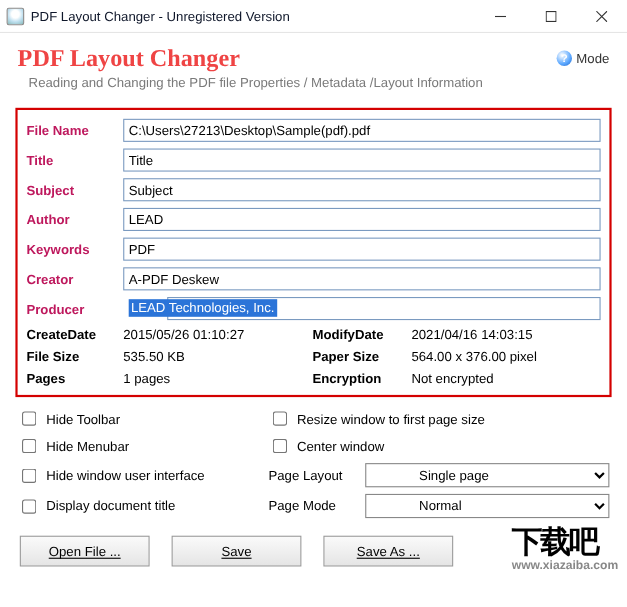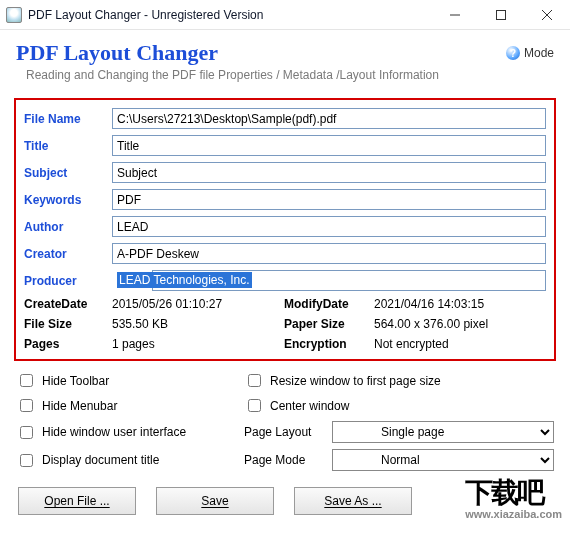--- a/index.html
+++ b/index.html
@@ -9,29 +9,29 @@
   
   .titlebar { height: 30px; background: #fff; display: flex; align-items: center; border-bottom: 1px solid #e5e5e5; }
   .titlebar .appicon { width: 16px; height: 16px; margin: 0 6px; border-radius: 2px; background: radial-gradient(circle at 50% 35%, #fff 30%, #c0e0f0 60%, #8bb 100%); border:1px solid #888; }
   .titlebar .title { flex: 1; font-size: 12px; color: #0f172a; }
   .winbtn { width: 46px; height: 30px; display: flex; align-items: center; justify-content: center; color: #333; }
   .winbtn svg { width: 10px; height: 10px; stroke: currentColor; stroke-width: 1; fill: none; }
 
   
   .header { padding: 10px 16px 6px 16px; }
   .header-row { display: flex; align-items: center; }
-  .apptitle { font-family: Georgia, 'Times New Roman', serif; font-size: 22px; font-weight: bold; color: #1d4ed8; flex: 1; }
+  .apptitle { font-family: Georgia, 'Times New Roman', serif; font-size: 22px; font-weight: bold; color: #ef4444; flex: 1; }
   .helplink { display: flex; align-items: center; gap: 4px; font-size: 12px; color: #333; }
   .helpicon { width: 14px; height: 14px; border-radius: 50%; background: radial-gradient(circle at 35% 30%, #fff, #58a6ff 60%, #2060c0); display: flex; align-items: center; justify-content: center; color: #fff; font-weight: bold; font-size: 10px; }
   .subtitle { color: #7a7a7a; font-size: 12px; margin: 2px 0 0 10px; }
 
   
   .groupbox { margin: 10px 14px 6px 14px; border: 2px solid #d40000; padding: 8px 8px 8px 8px; }
   .form-row { display: flex; align-items: center; margin-bottom: 6px; }
-  .form-row .lbl { width: 88px; font-weight: bold; font-size: 12px; color: #1d4ed8; }
+  .form-row .lbl { width: 88px; font-weight: bold; font-size: 12px; color: #be185d; }
   .form-row .inpwrap { flex: 1; }
   .form-row input[type=text] { width: 100%; height: 21px; border: 1px solid #7a9ac0; font-size: 12px; padding: 2px 4px; outline: none; }
   .sel-highlight { background: #2b74d8; color: #fff; padding: 1px 2px; }
 
   
   .info { display: grid; grid-template-columns: 88px 1fr 90px 1fr; row-gap: 6px; margin-top: 4px; }
   .info .ilbl { font-weight: bold; font-size: 12px; }
   .info .ival { font-size: 12px; }
 
   
@@ -95,26 +95,26 @@
   </div>
   <div class="form-row">
     <div class="lbl">Title</div>
     <div class="inpwrap"><input type="text" value="Title" style=""></div>
   </div>
   <div class="form-row">
     <div class="lbl">Subject</div>
     <div class="inpwrap"><input type="text" value="Subject" style=""></div>
   </div>
   <div class="form-row">
+    <div class="lbl">Author</div>
+    <div class="inpwrap"><input type="text" value="LEAD" style=""></div>
+  </div>
+  <div class="form-row">
     <div class="lbl">Keywords</div>
     <div class="inpwrap"><input type="text" value="PDF" style=""></div>
-  </div>
-  <div class="form-row">
-    <div class="lbl">Author</div>
-    <div class="inpwrap"><input type="text" value="LEAD" style=""></div>
   </div>
   <div class="form-row">
     <div class="lbl">Creator</div>
     <div class="inpwrap"><input type="text" value="A-PDF Deskew" style=""></div>
   </div>
   <div class="form-row">
     <div class="lbl">Producer</div>
     <div class="inpwrap" style="position:relative;padding-left:40px;">
       <input type="text" style="color: transparent; caret-color: rgb(0, 0, 0);" value="LEAD Technologies, Inc.">
       <div style="position:absolute;left:5px;top:3px;pointer-events:none;">

